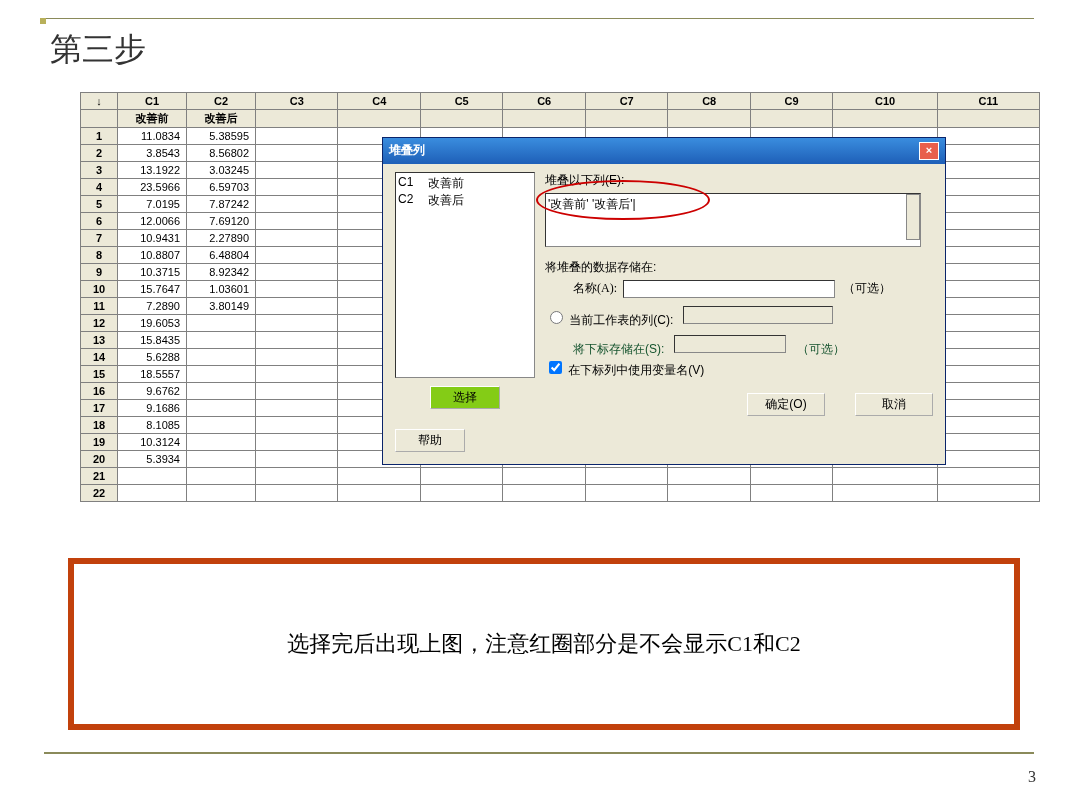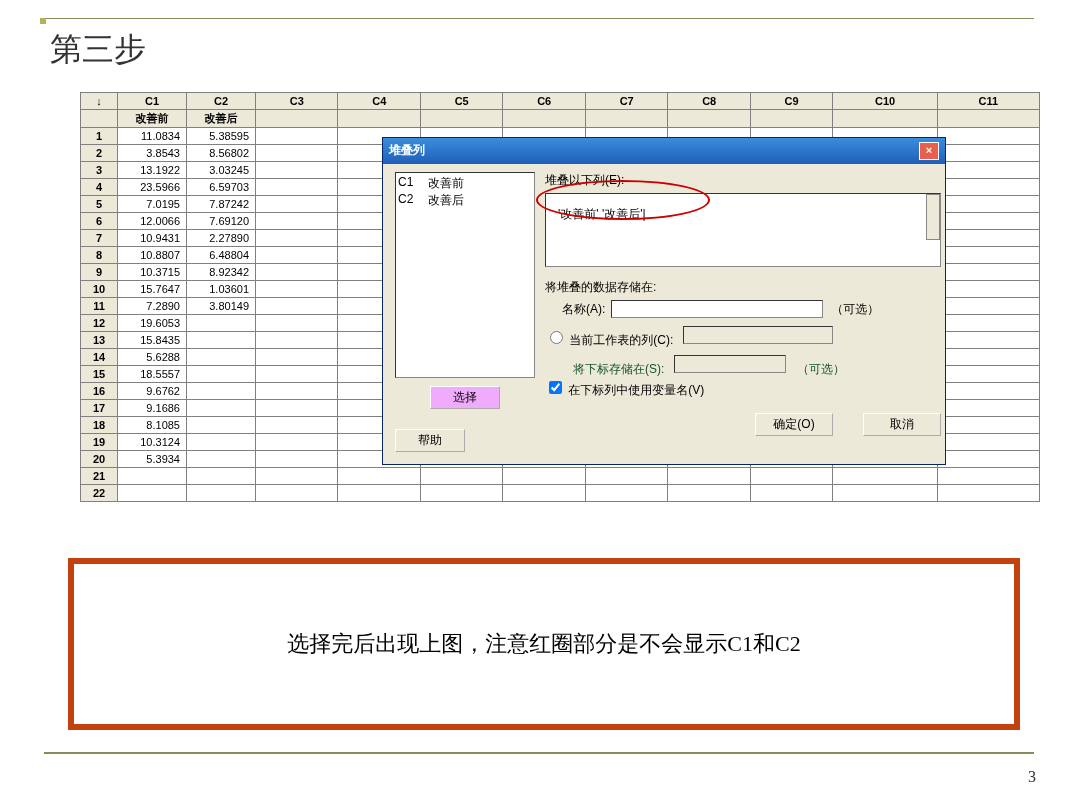--- a/index.html
+++ b/index.html
@@ -123,21 +123,21 @@
 .list-box div {
   display: flex;
 }
 .list-box .cn { width: 30px; }
 .select-btn {
   margin-top: 8px;
   width: 70px;
   align-self: center;
   font-size: 12px;
   padding: 2px 0;
-  background: #f0abfc;
+  background: #84cc16;
   border: 1px outset #fff;
 }
 .help-btn {
   margin-top: 20px;
   width: 70px;
   font-size: 12px;
   padding: 2px 0;
   background: #ece9d8;
   border: 1px outset #fff;
 }
@@ -146,45 +146,45 @@
 }
 .label-row {
   margin-bottom: 4px;
 }
 .stack-input-wrap {
   position: relative;
   width: 370px;
   height: 48px;
   border: 1px inset #888;
   background: #fff;
-  padding: 12px;
+  padding: 2px;
 }
 .red-circle {
   position: absolute;
   top: -14px;
   left: -10px;
   width: 170px;
   height: 36px;
   border: 2px solid #c00;
   border-radius: 50%;
   pointer-events: none;
 }
 .store-label {
   margin-top: 12px;
   margin-bottom: 4px;
 }
 .radio-row {
   margin-bottom: 6px;
 }
 .radio-row input { margin-right: 4px; }
 .name-row {
-  margin-left: 17px;
+  margin-left: 28px;
   margin-bottom: 8px;
   display: flex;
-  align-items: center;
+  font-family: Liberation Serif, serif;
 }
 .name-row .tin { width: 210px; height: 16px; border: 1px inset #888; background: #fff; margin-left: 6px; }
 .optional { margin-left: 8px; }
 .cur-sheet-row {
   margin-bottom: 6px;
 }
 .cur-sheet-row .tin { width: 148px; height: 16px; border: 1px inset #888; background: #ece9d8; display: inline-block; margin-left: 6px; }
 .sub-store-row {
   margin-left: 28px;
   color: #14532d;

